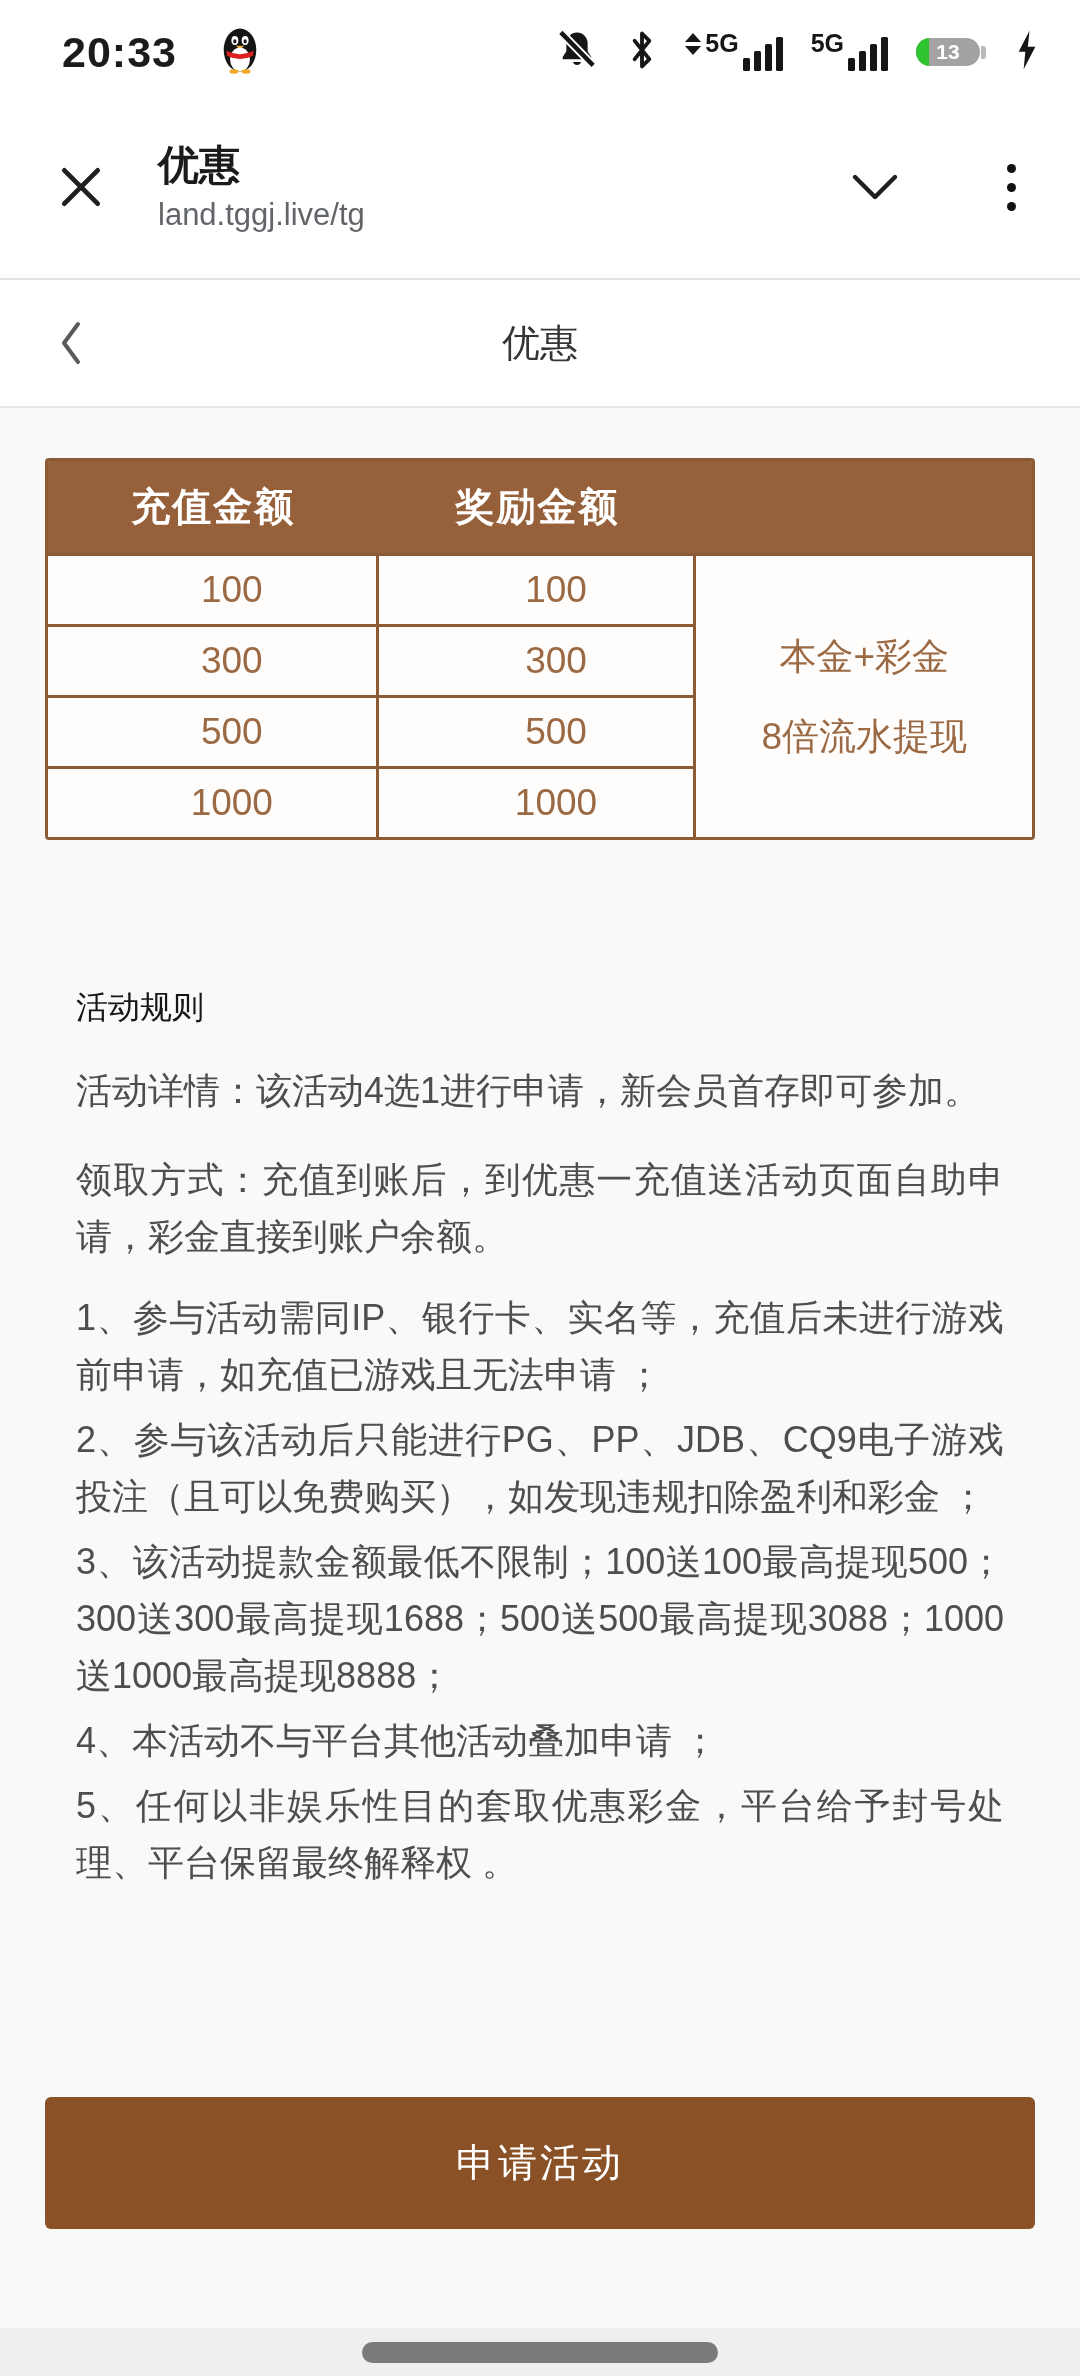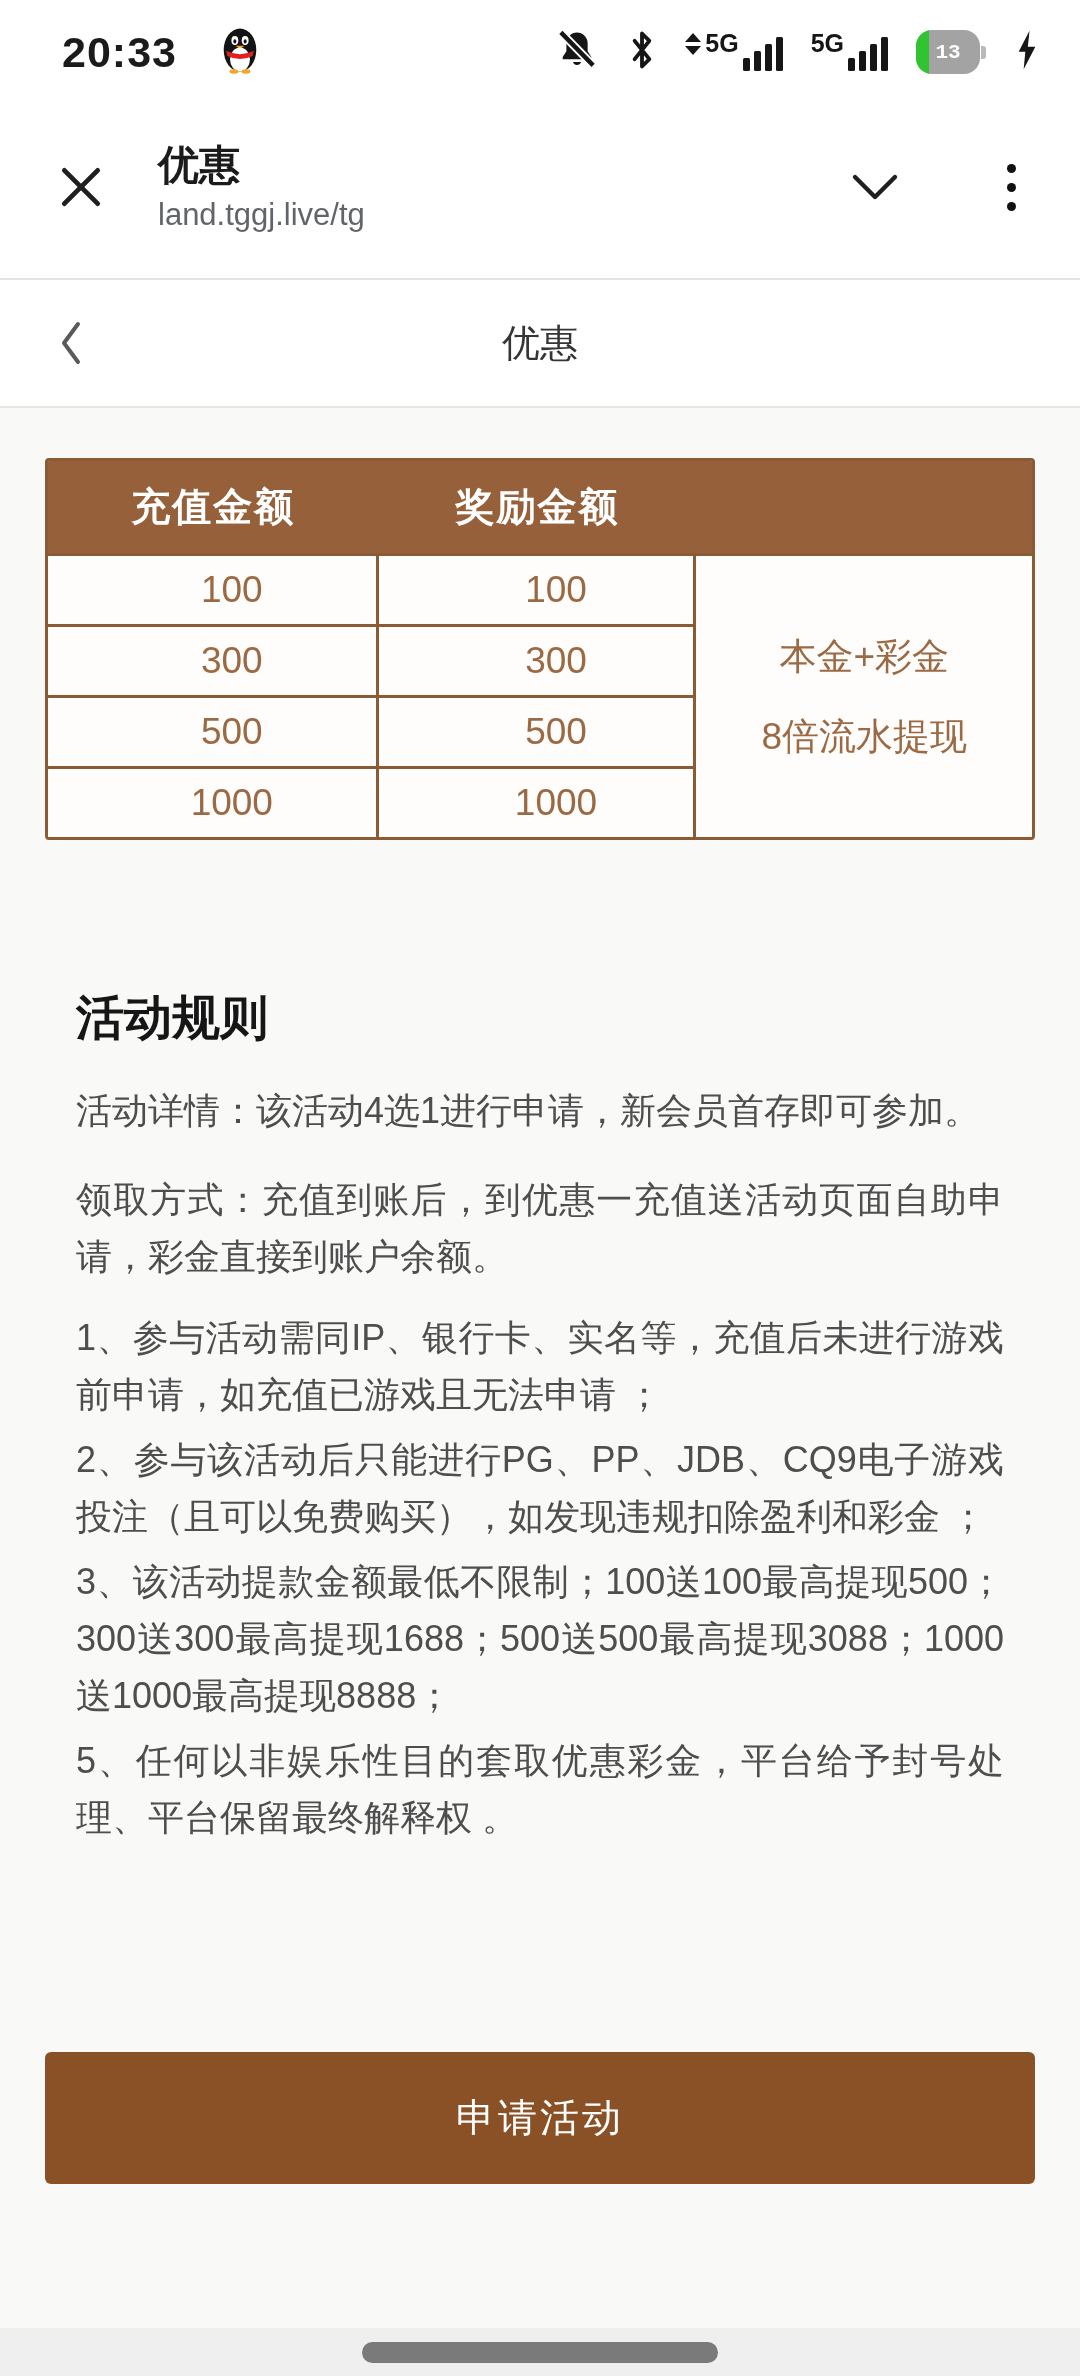--- a/index.html
+++ b/index.html
@@ -22,21 +22,21 @@
   .net{display:flex;align-items:flex-end;gap:4px;height:42px;}
   .net .g5{font-size:25px;font-weight:700;color:#161616;align-self:flex-start;line-height:1;}
   .bars{display:flex;align-items:flex-end;gap:4px;height:40px;padding-bottom:2px;}
   .bars i{display:block;width:7px;background:#161616;border-radius:1.5px;}
   .bars i:nth-child(1){height:13px;} .bars i:nth-child(2){height:20px;}
   .bars i:nth-child(3){height:27px;} .bars i:nth-child(4){height:34px;}
   .updown{display:flex;flex-direction:column;gap:4px;align-self:flex-start;padding-top:2px;}
   .updown b{display:block;width:0;height:0;border-left:8px solid transparent;border-right:8px solid transparent;}
   .updown .up{border-bottom:9px solid #161616;}
   .updown .dn{border-top:9px solid #161616;}
-  .battery{position:relative;width:64px;height:44px;border-radius:16px;background:#a3a3a3;overflow:hidden;display:flex;align-items:center;justify-content:center;font-family:Liberation Mono, monospace;}
+  .battery{position:relative;width:64px;height:28px;border-radius:16px;background:#a3a3a3;overflow:hidden;display:flex;align-items:center;justify-content:center;}
   .battery .fill{position:absolute;left:0;top:0;bottom:0;width:13px;background:var(--battery-green);}
   .battery .pct{position:relative;font-size:21px;font-weight:700;color:#fff;letter-spacing:0;}
   .batwrap{position:relative;display:flex;align-items:center;}
   .batwrap::after{content:"";width:5px;height:13px;background:#b9b9b9;border-radius:0 3px 3px 0;margin-left:1px;}
 
   
   .browser-header{height:190px;flex:0 0 auto;background:#fff;display:flex;align-items:center;padding:6px 64px 0 52px;border-bottom:2px solid #e3e3e3;}
   .bh-close{background:none;border:none;padding:0;width:58px;height:58px;display:flex;align-items:center;justify-content:center;cursor:pointer;}
   .bh-titles{margin-left:48px;flex:1;min-width:0;}
   .bh-title{font-size:41px;font-weight:700;color:#1b1b1b;line-height:1.15;}
@@ -54,21 +54,21 @@
   
   .content{flex:1;background:#f9f9f8;overflow:hidden;}
 
   .promo-table{margin:50px 45px 0;border:3px solid var(--table-border-brown);border-radius:4px;overflow:hidden;background:#fffdfb;}
   .pt-header{display:grid;grid-template-columns:33.6% 32.3% 34.1%;background:var(--table-header-brown);height:92px;align-items:center;text-align:center;color:#fff;font-size:39px;font-weight:700;letter-spacing:2px;}
   .pt-body{display:grid;grid-template-columns:33.6% 32.3% 34.1%;grid-auto-rows:71px;grid-auto-flow:row;}
   .pt-cell{border-top:3px solid var(--table-border-brown);display:flex;align-items:center;justify-content:center;font-size:37px;color:var(--table-text-brown);background:#fffdfb;padding-left:40px;}
   .pt-cell.c1,.pt-cell.c2{border-right:3px solid var(--table-border-brown);}
   .pt-merged{grid-column:3;grid-row:1/5;border-top:3px solid var(--table-border-brown);display:flex;flex-direction:column;align-items:center;justify-content:center;gap:30px;font-size:37px;color:var(--table-text-brown);background:#fffdfb;text-align:center;}
 
-  .rules-heading{margin:146px 76px 0;font-size:48px;font-weight:700;color:#161616;}
+  .rules-heading{margin:146px 76px 0;font-size:32px;font-weight:400;color:#161616;}
   .rules-para{margin:32px 76px 0;font-size:36px;line-height:57px;color:#4e4e4e;text-align:justify;}
   .rules-list{margin:24px 76px 0;}
   .rules-list p{margin:0 0 8px;font-size:36px;line-height:57px;color:#4e4e4e;text-align:justify;}
 
   .apply-btn{display:block;margin:206px 45px 0;width:990px;height:132px;border:none;border-radius:6px;background:var(--button-brown);color:#fff;font-size:39px;letter-spacing:3px;cursor:pointer;font-family:inherit;}
 
   
   .gesture-area{height:48px;flex:0 0 auto;background:#efefef;display:flex;align-items:flex-start;justify-content:center;padding-top:14px;}
   .gesture-pill{width:356px;height:21px;border-radius:11px;background:#7a7a7a;cursor:pointer;}
 </style>
@@ -204,20 +204,21 @@
         </div>
     </div>
 
     <h2 class="rules-heading">活动规则</h2>
     <p class="rules-para">活动详情：该活动4选1进行申请，新会员首存即可参加。</p>
     <p class="rules-para">领取方式：充值到账后，到优惠一充值送活动页面自助申请，彩金直接到账户余额。</p>
     <div class="rules-list" id="rules-list">
         <p>1、参与活动需同IP、银行卡、实名等，充值后未进行游戏前申请，如充值已游戏且无法申请 ；</p>
         <p>2、参与该活动后只能进行PG、PP、JDB、CQ9电子游戏投注（且可以免费购买），如发现违规扣除盈利和彩金 ；</p>
         <p>3、该活动提款金额最低不限制；100送100最高提现500；300送300最高提现1688；500送500最高提现3088；1000送1000最高提现8888；</p>
+        <p>4、本活动不与平台其他活动叠加申请 ；</p>
         <p>5、任何以非娱乐性目的套取优惠彩金，平台给予封号处理、平台保留最终解释权 。</p>
       </div>
 
     <button class="apply-btn">申请活动</button>
   </main>
 
   <footer class="gesture-area">
     <div class="gesture-pill"></div>
   </footer>
 

